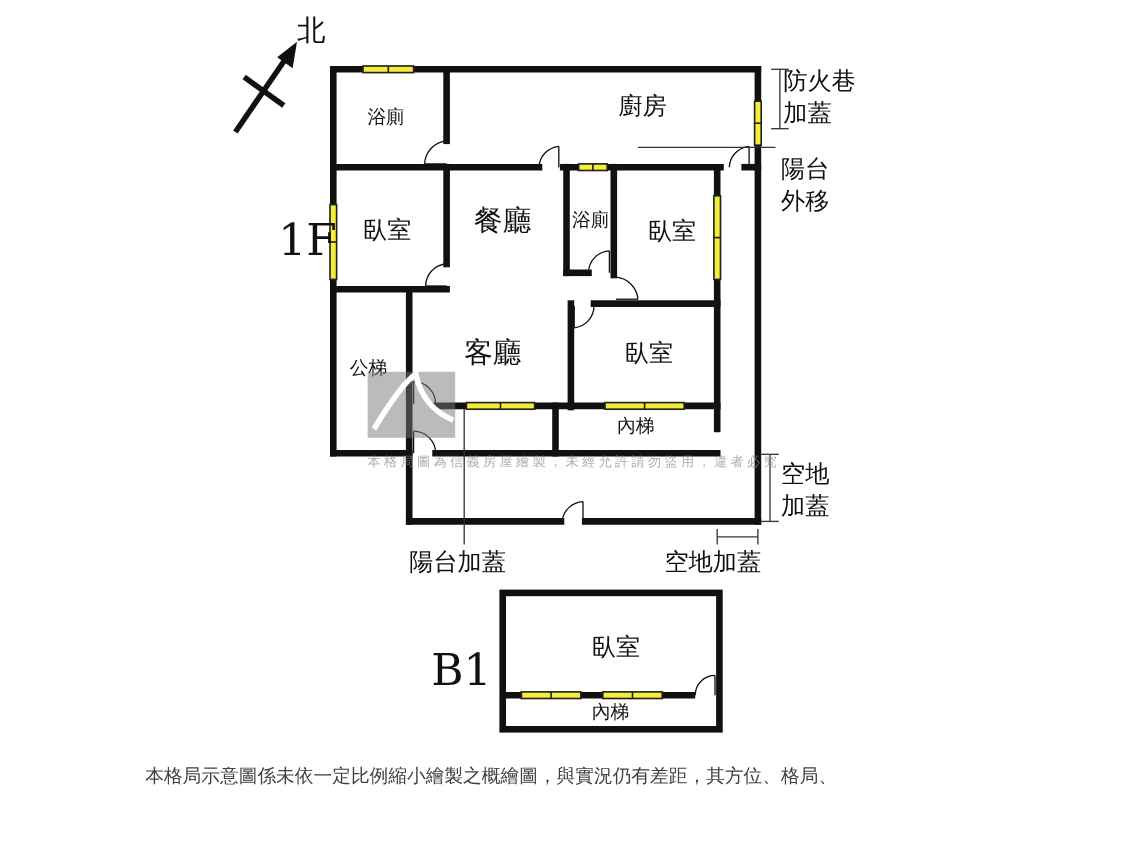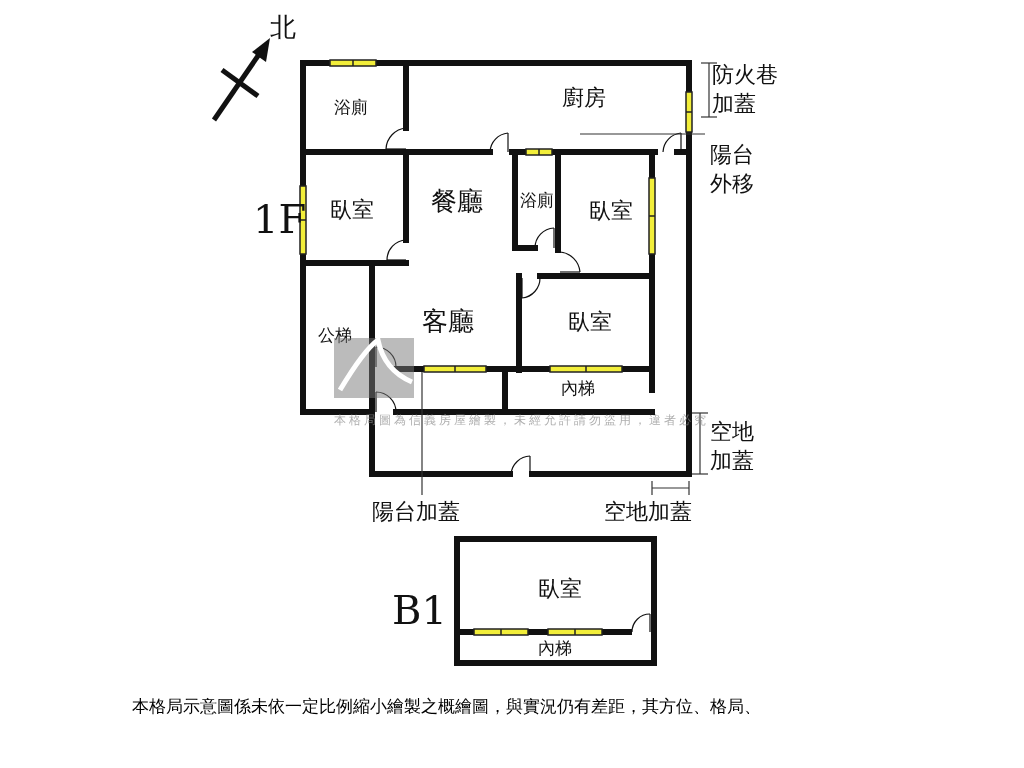--- a/index.html
+++ b/index.html
@@ -11,21 +11,21 @@
   .lbl.sm { font-size: 17px; }
   .lbl.md { font-size: 22px; }
   .lbl.lg { font-size: 26px; }
   .lbl.anno { font-size: 22px; line-height: 29px; }
   .floor { position: absolute; font-family: "DejaVu Serif", "Liberation Serif", serif; font-size: 40px; color: #111; }
   .north { position: absolute; font-size: 26px; }
   .wm-big { position: absolute; left: 425px; top: 326px; font-size: 72px; color: rgba(120,120,120,0.55);
             letter-spacing: 6px; font-weight: bold; line-height: 1; }
   .wm-small { position: absolute; left: 334px; top: 412px; font-size: 12px; color: rgba(140,140,140,0.7);
               letter-spacing: 3px; }
-  .disclaimer { position: absolute; left: 132px; top: 695px; width: 780px; font-size: 17px; line-height: 23px; color: #000000; }
+  .disclaimer { position: absolute; left: 132px; top: 695px; width: 780px; font-size: 17px; line-height: 23px; color: #404040; }
   .disclaimer div { white-space: nowrap; }
 </style>
 </head>
 <body>
 
 <div class="stage">
 
   <svg class="plan" width="1024" height="768" viewBox="0 0 1024 768">
     <defs>
       <g id="win-h">

